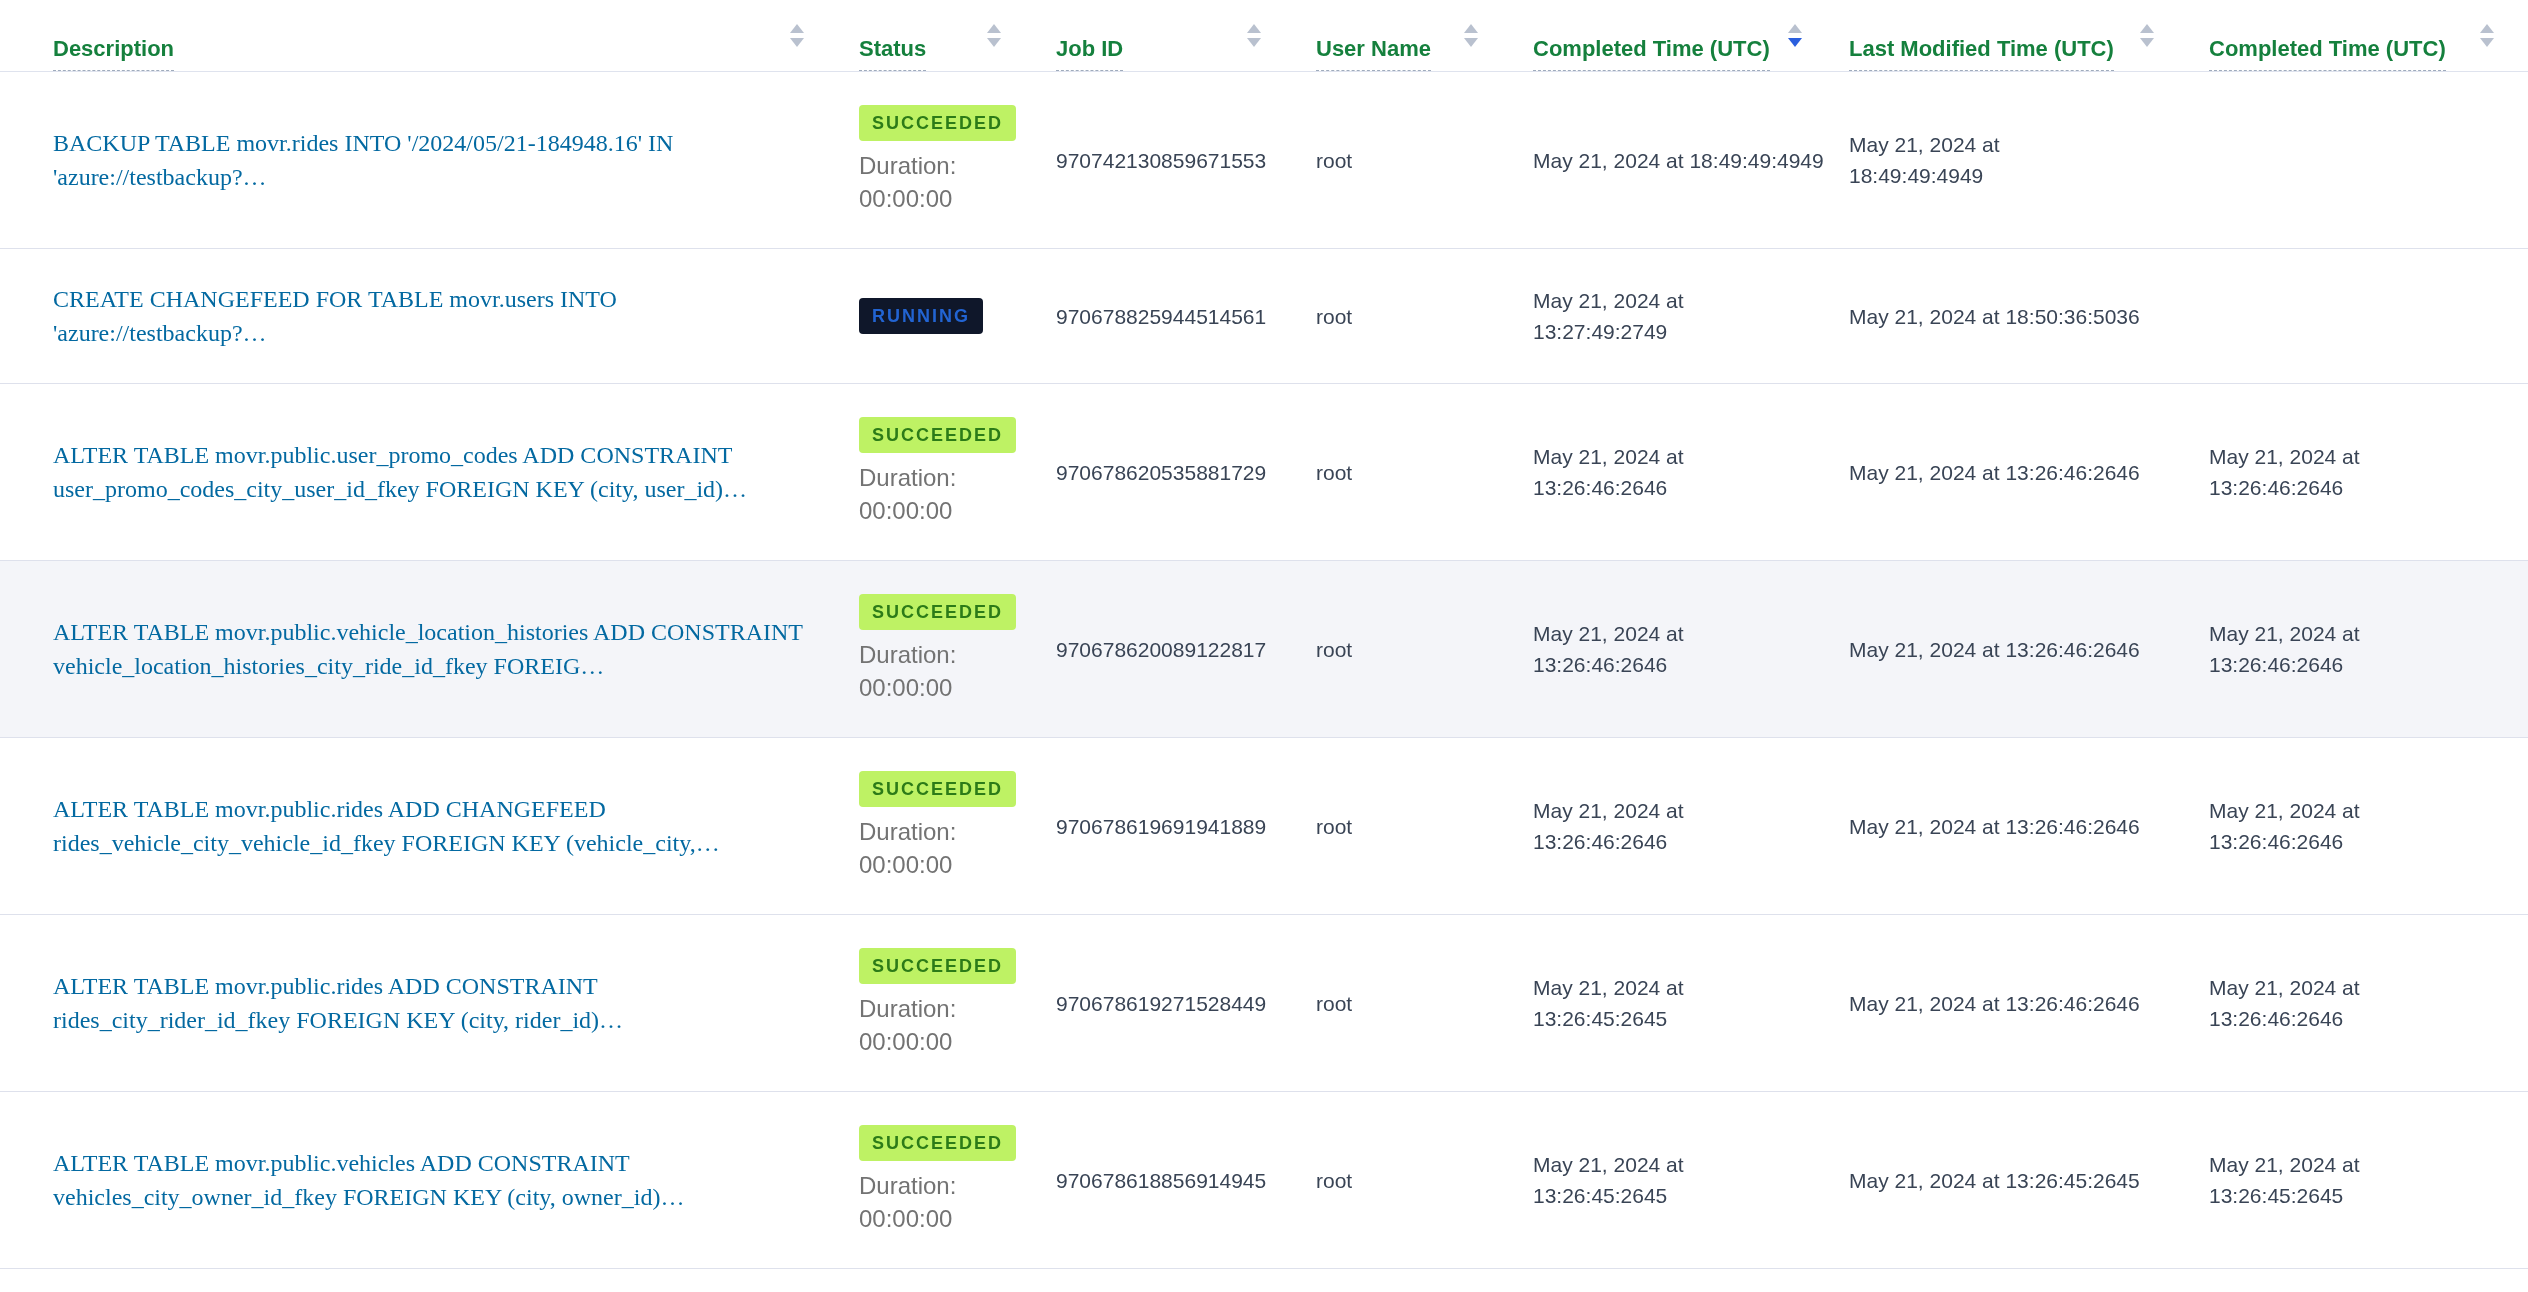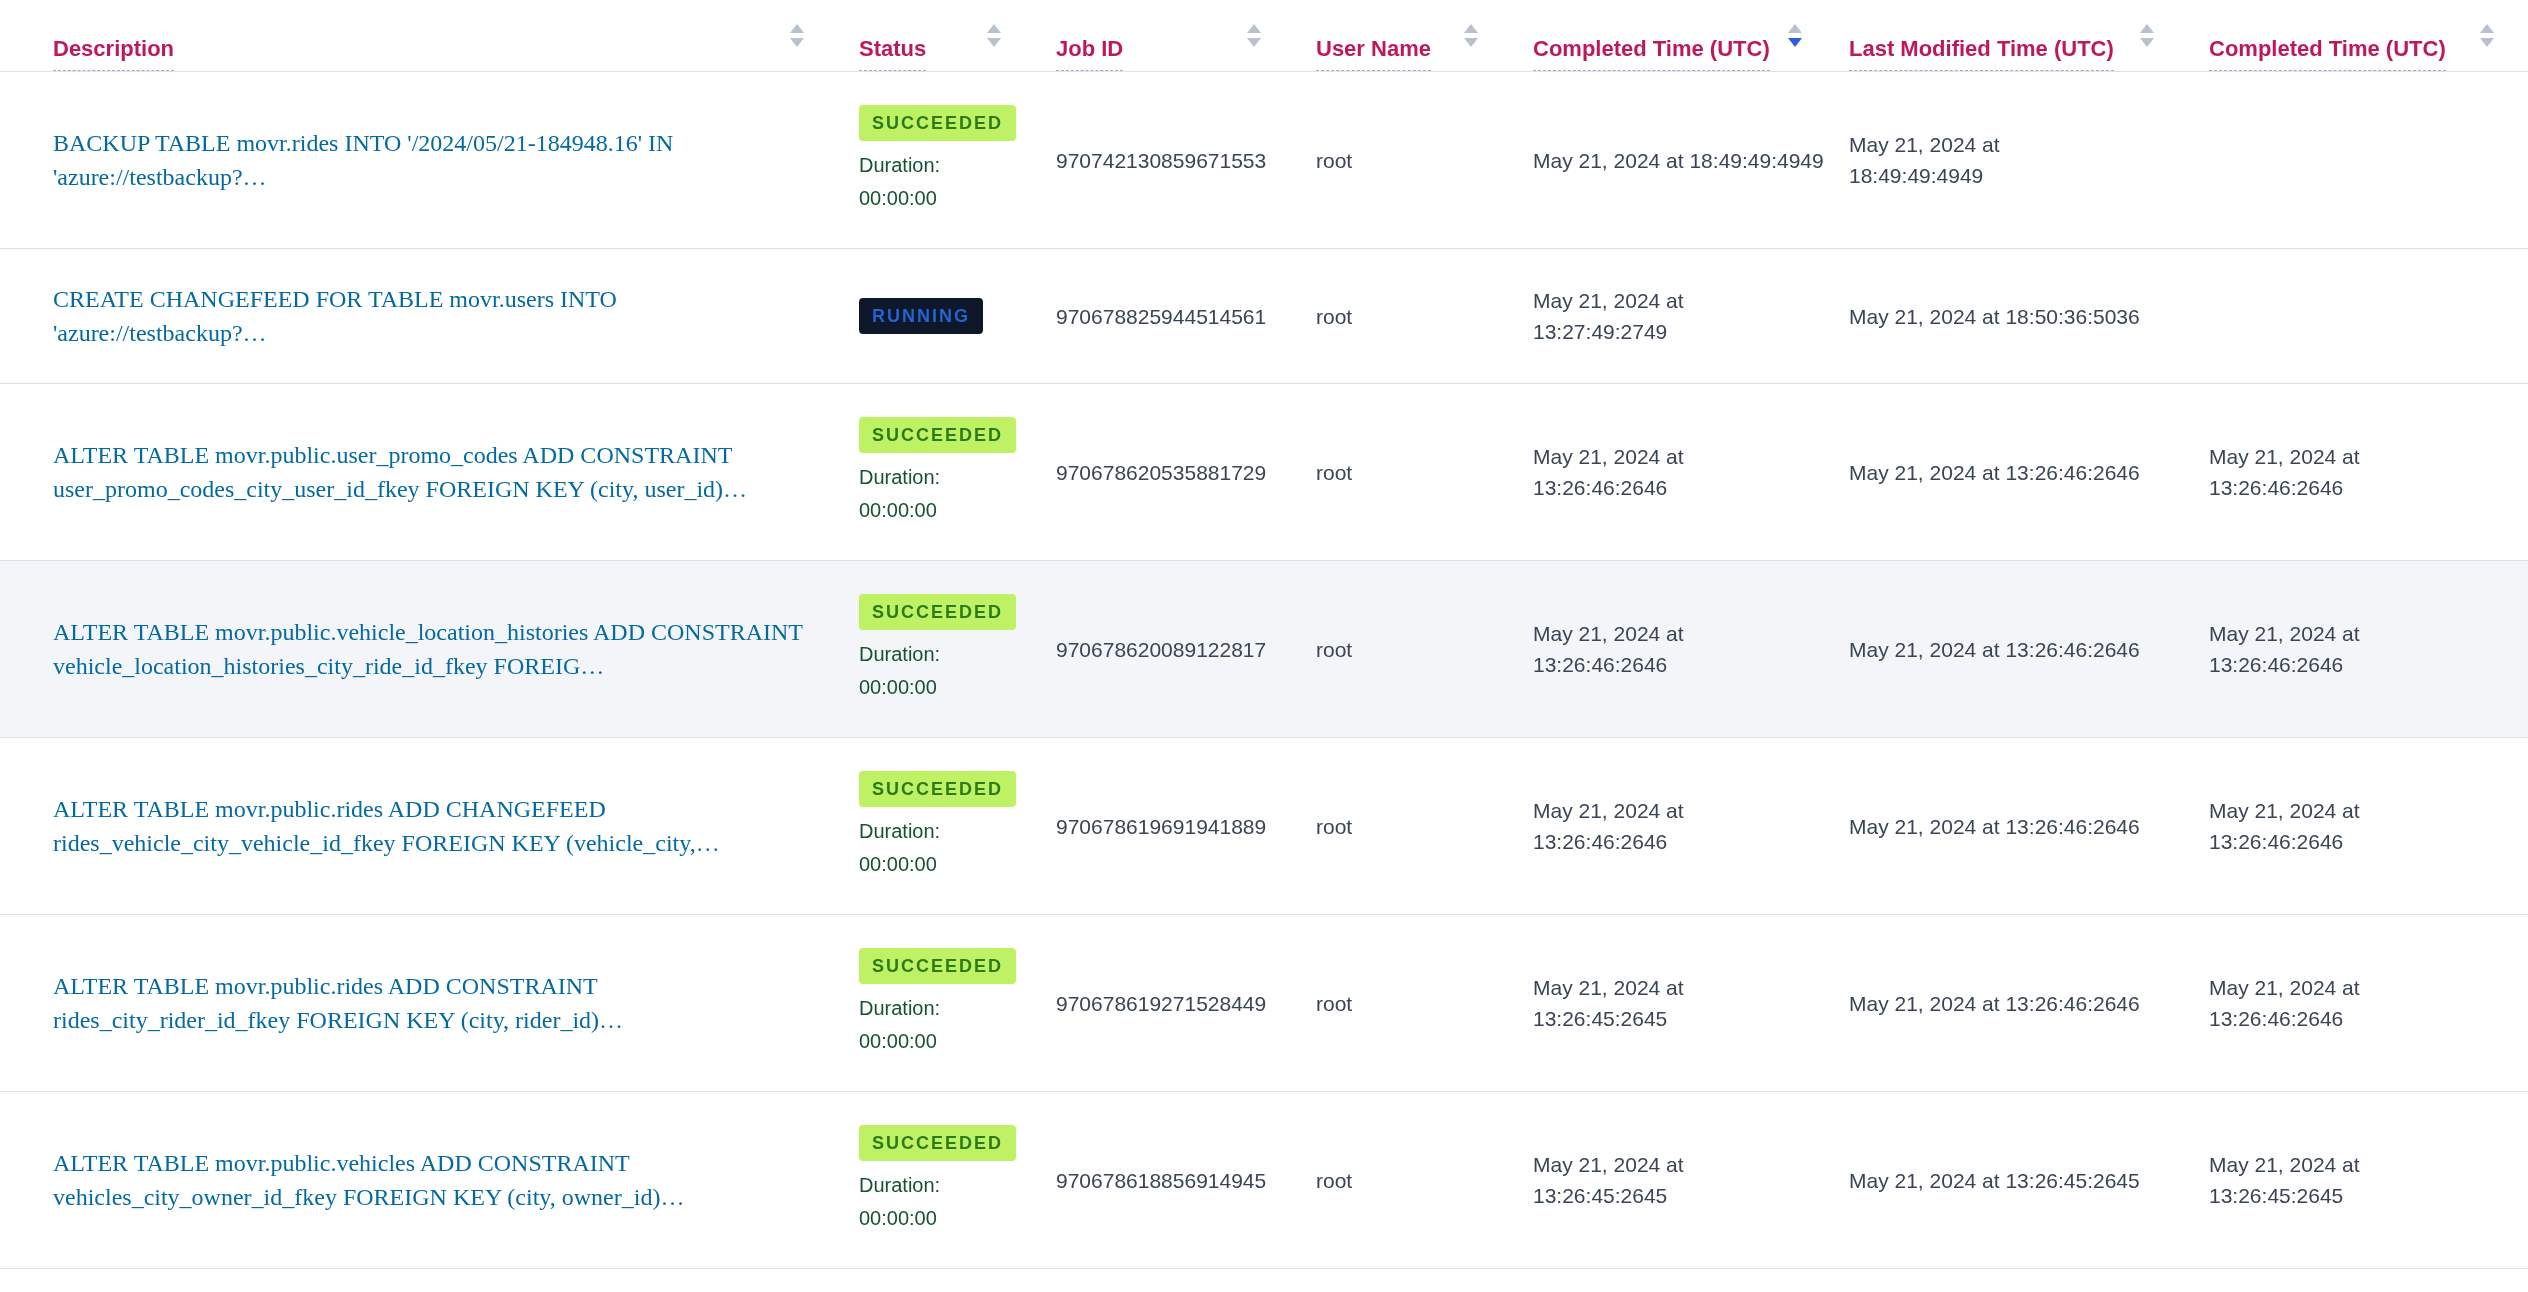--- a/index.html
+++ b/index.html
@@ -29,21 +29,21 @@
     display: flex;
     align-items: center;
     justify-content: space-between;
     padding-right: 55px;
     cursor: pointer;
   }
   .th:last-child { padding-right: 34px; }
   .th-label {
     font-size: 22px;
     font-weight: 700;
-    color: #be185d;
+    color: #15803d;
     line-height: 1.2;
     border-bottom: 1px dashed #9fabbc;
     padding-bottom: 7px;
     white-space: nowrap;
     margin-top: 36px;
   }
   .sort-icon {
     display: inline-flex;
     flex-direction: column;
     gap: 5px;
@@ -82,23 +82,23 @@
     letter-spacing: 2px;
     line-height: 1;
     padding: 9px 13px;
     border-radius: 4px;
     white-space: nowrap;
   }
   .badge--succeeded { background: #bef264; color: #2c7b18; }
   .badge--running   { background: #0f172a; color: #2264d2; }
   .duration-label, .duration-value {
     display: block;
-    font-size: 20px;
+    font-size: 24px;
     line-height: 33px;
-    color: #14532d;
+    color: #737373;
   }
   .duration-label { margin-top: 8px; }
 
   .time-wrap { display: inline-block; max-width: 218px; }
   .td-lastmod { white-space: nowrap; padding-right: 30px; }
 </style>
 </head>
 <body>
 
 <div class="jobs-table">

